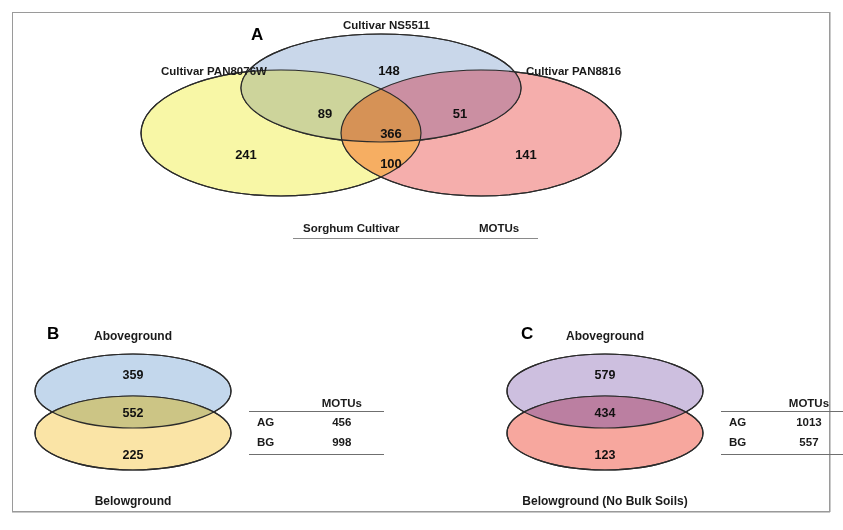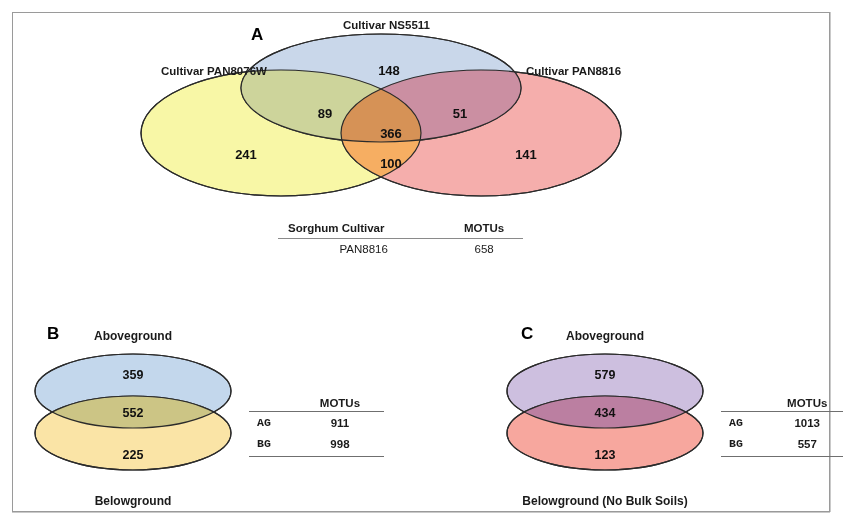--- a/index.html
+++ b/index.html
@@ -53,21 +53,21 @@
     color: #1b1b1b;
   }
   .fig-table td, .fig-table th {
     padding: 4px 6px;
     font-weight: normal;
     white-space: nowrap;
   }
 
   
   #table-a {
-    left: 265px;
+    left: 280px;
     top: 205px;
     width: 245px;
     font-size: 11.5px;
   }
   #table-a th {
     font-weight: bold;
     font-size: 11.5px;
     border-bottom: 1.4px solid #8a8a8a;
     padding-bottom: 4px;
   }
@@ -89,21 +89,20 @@
   .side-table th.col-val {
     text-align: center;
     border-bottom: 1.3px solid #6f6f6f;
   }
   .side-table th.spacer-rule { border-bottom: 1.3px solid #6f6f6f; }
   .side-table td.col-name {
     text-align: left;
     font-weight: bold;
     font-size: 11.5px;
     padding-left: 8px;
-    font-family: Liberation Mono, monospace;
   }
   .side-table td.col-val {
     text-align: center;
     font-weight: bold;
     font-size: 11.5px;
   }
   .side-table tr.last-row td { border-bottom: 1.3px solid #6f6f6f; padding-bottom: 6px; margin-top: 16px; }
 
   #table-b { left: 236px; top: 380px; width: 135px; }
   #table-c { left: 708px; top: 380px; width: 128px; }
@@ -169,24 +168,20 @@
   </div>
 
   <table class="fig-table" id="table-a">
     <thead>
       <tr>
         <th class="col-name">Sorghum Cultivar</th>
         <th class="col-val">MOTUs</th>
       </tr>
     </thead>
     <tbody>
-      <tr>
-        <td class="col-name">PAN8816</td>
-        <td class="col-val">658</td>
-      </tr>
     </tbody>
   </table>
 
   <div class="panel" id="panel-b" style="left:8px; top:300px; width:240px; height:200px;">
     <svg class="venn-svg" width="240" height="200" viewBox="0 0 240 200">
       <defs>
         <clipPath id="clipB1">
             <ellipse cx="112" cy="78" rx="98" ry="37"></ellipse>
           </clipPath>
       </defs>
@@ -213,21 +208,21 @@
   <table class="fig-table side-table" id="table-b">
     <thead>
       <tr>
         <th class="spacer-rule"></th>
         <th class="col-val">MOTUs</th>
       </tr>
     </thead>
     <tbody>
       <tr>
         <td class="col-name">AG</td>
-        <td class="col-val">911</td>
+        <td class="col-val">456</td>
       </tr>
       <tr class="last-row">
         <td class="col-name">BG</td>
         <td class="col-val">998</td>
       </tr>
     </tbody>
   </table>
 
   <div class="panel" id="panel-c" style="left:480px; top:300px; width:240px; height:200px;">
     <svg class="venn-svg" width="260" height="200" viewBox="0 0 260 200">

